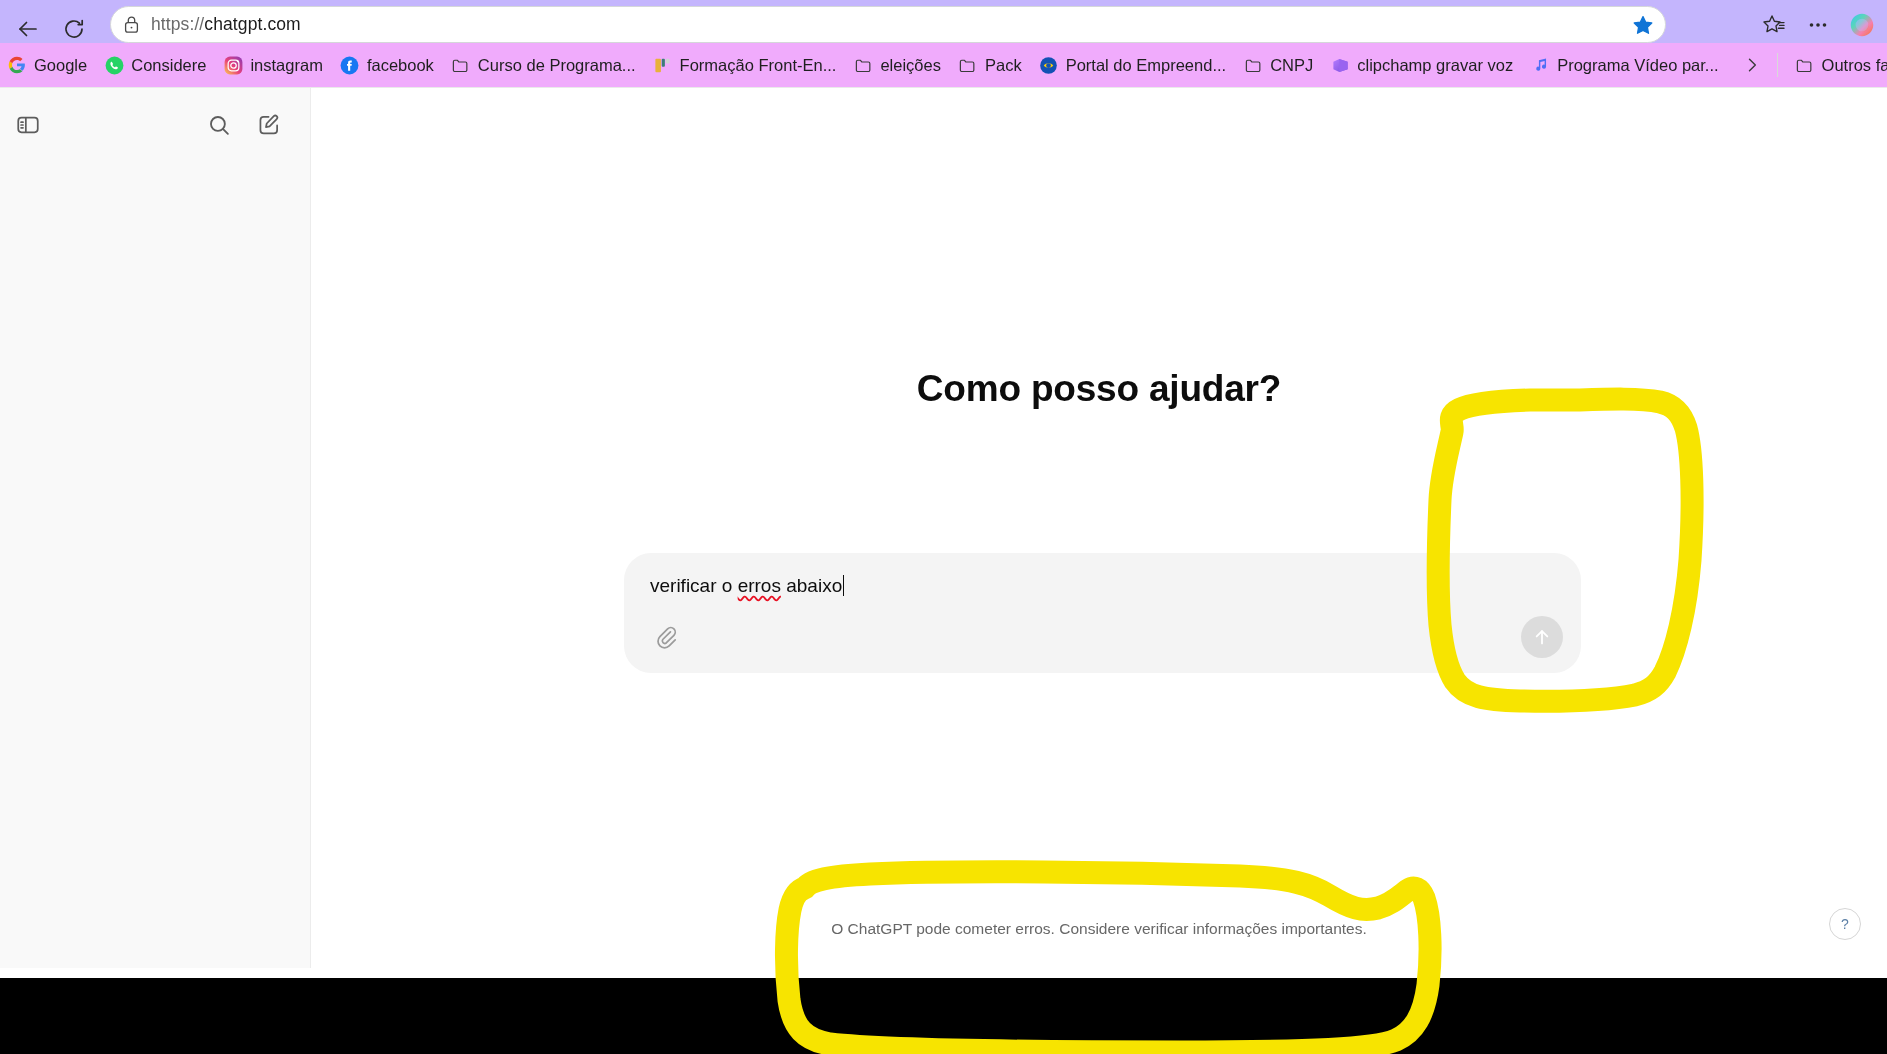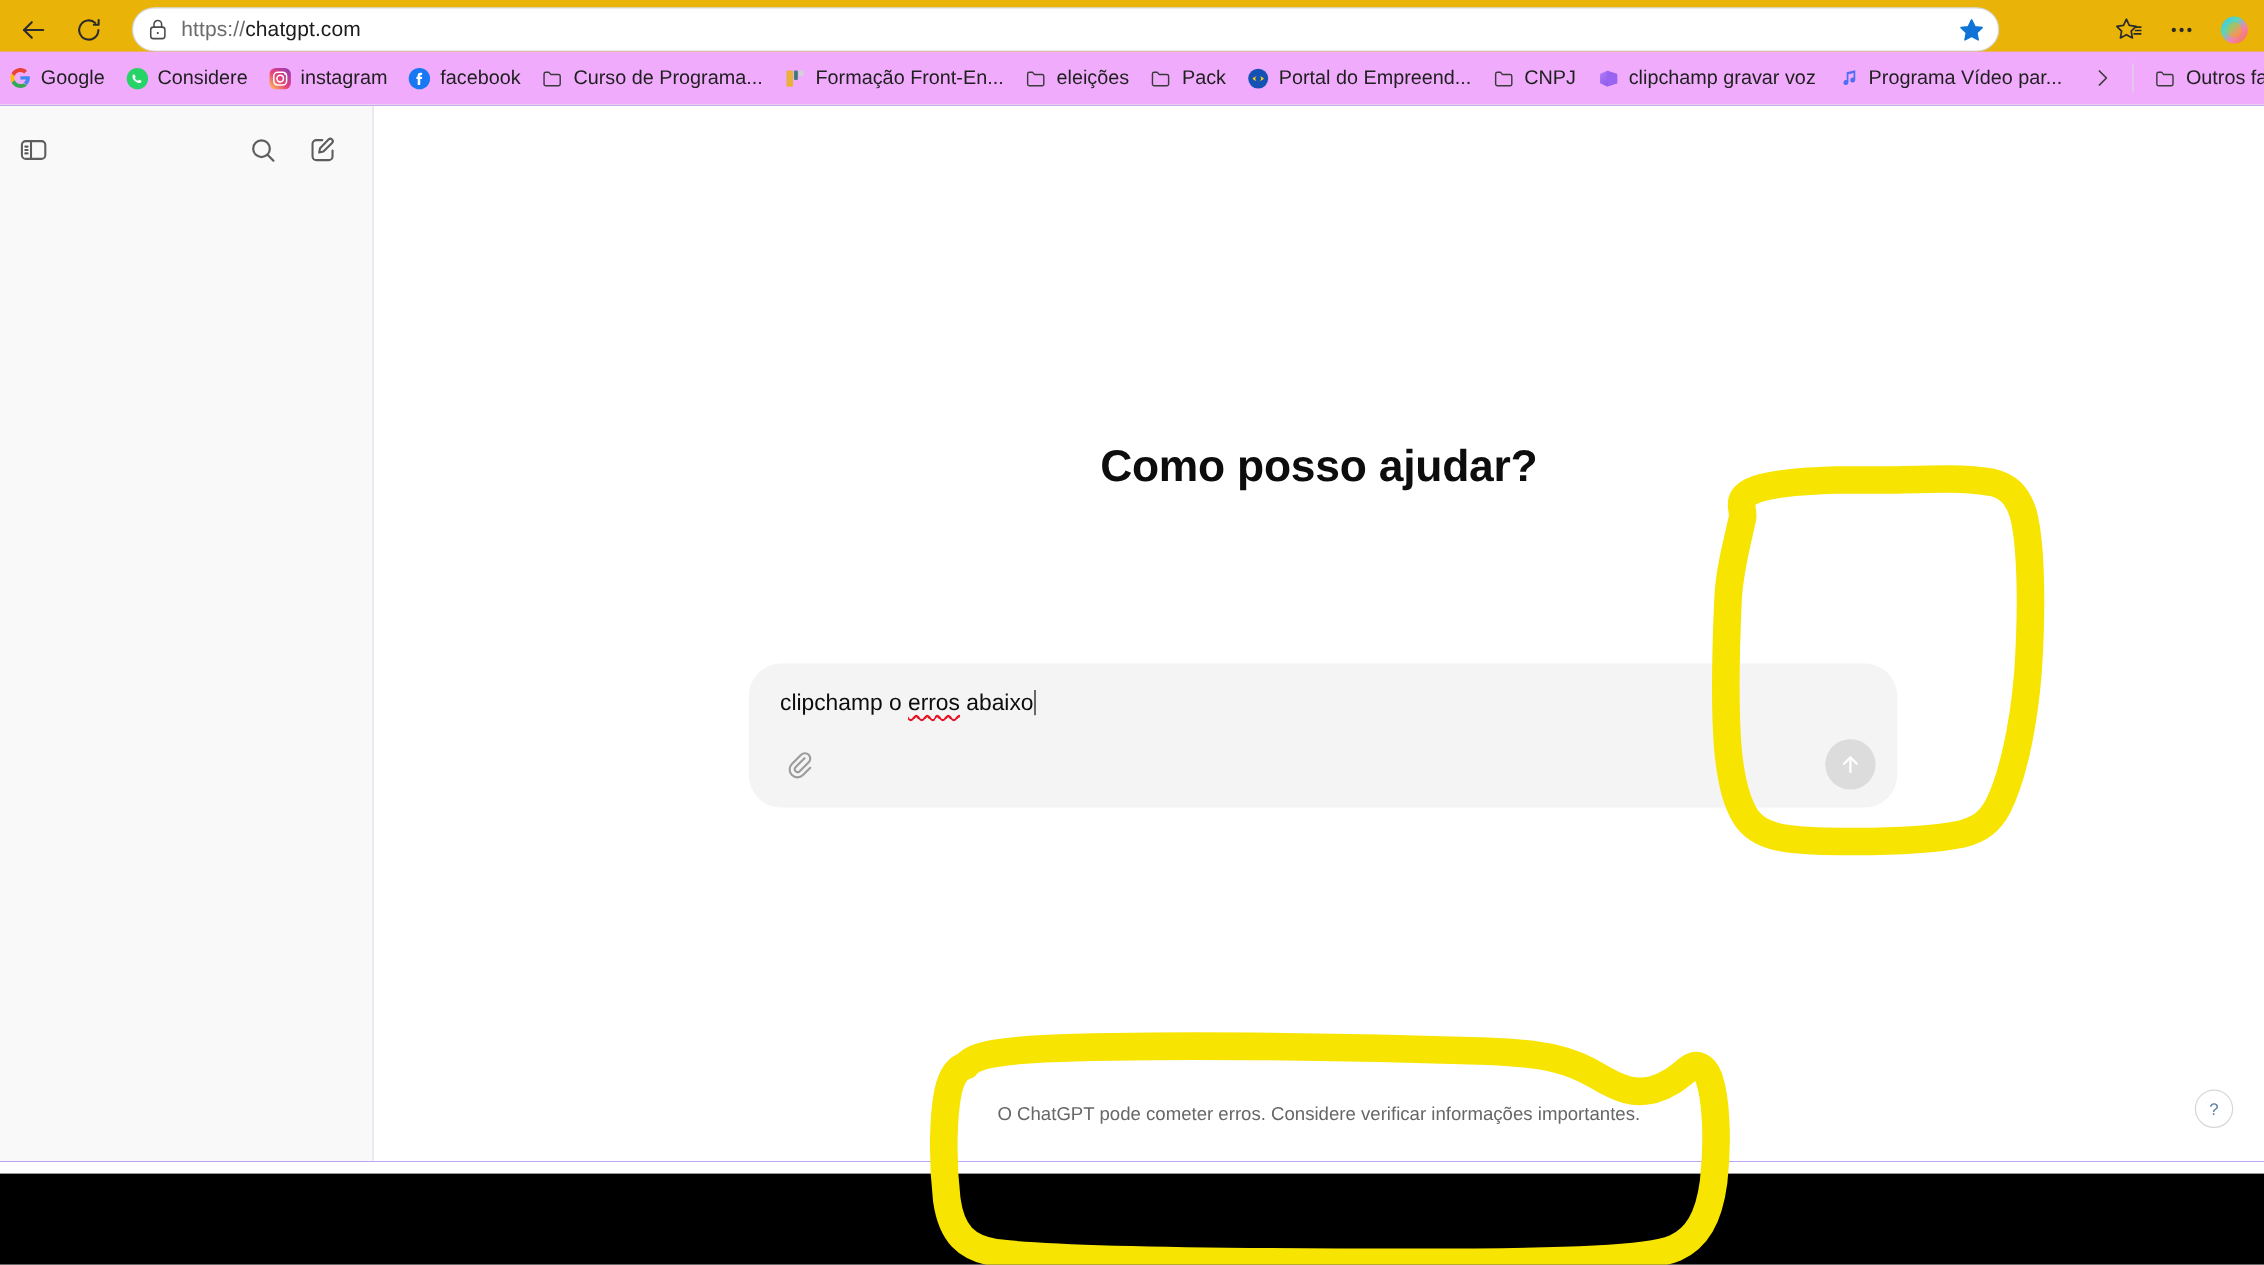--- a/index.html
+++ b/index.html
@@ -18,23 +18,23 @@
     height: 1054px;
     background: #ffffff;
   }
 
   
   .browser-toolbar {
     position: absolute;
     top: 0; left: 0;
     width: 1887px;
     height: 49px;
-    background: #eab308;
-    display: flex;
-    align-items: center;
+    background: #c4b5fd;
+    display: flex;
+    align-items: flex-end;
   }
 
   .nav-btn {
     width: 40px; height: 40px;
     margin-left: 6px;
     display: flex; align-items: center; justify-content: center;
     border-radius: 6px;
     color: #2b2b2b;
   }
   .nav-btn:first-child { margin-left: 8px; }
@@ -547,21 +547,21 @@
       </div>
     </div>
 
     <div class="main">
 
       <div class="hero">
         <h1 class="hero-title">Como posso ajudar?</h1>
       </div>
 
       <div class="composer">
-        <div class="composer-text"><span>clipchamp o </span><span class="misspell">erros</span><span> abaixo</span><span class="caret"></span></div>
+        <div class="composer-text"><span>verificar o </span><span class="misspell">erros</span><span> abaixo</span><span class="caret"></span></div>
 
         <div class="composer-actions">
           <div class="attach-btn">
             <svg width="26" height="26" viewBox="0 0 24 24" fill="none" stroke="#9b9b9b" stroke-width="1.6" stroke-linecap="round" stroke-linejoin="round">
               <path d="M16.1 7.2 9 14.3a2.3 2.3 0 0 0 3.2 3.2l7.1-7.1a4.1 4.1 0 0 0-5.8-5.8l-7.1 7.1a6 6 0 0 0 8.5 8.5l5.6-5.6"></path>
             </svg>
           </div>
           <div class="send-btn">
             <svg width="22" height="22" viewBox="0 0 24 24" fill="none" stroke="#ffffff" stroke-width="2" stroke-linecap="round" stroke-linejoin="round">
               <line x1="12" y1="19" x2="12" y2="5.6"></line>

